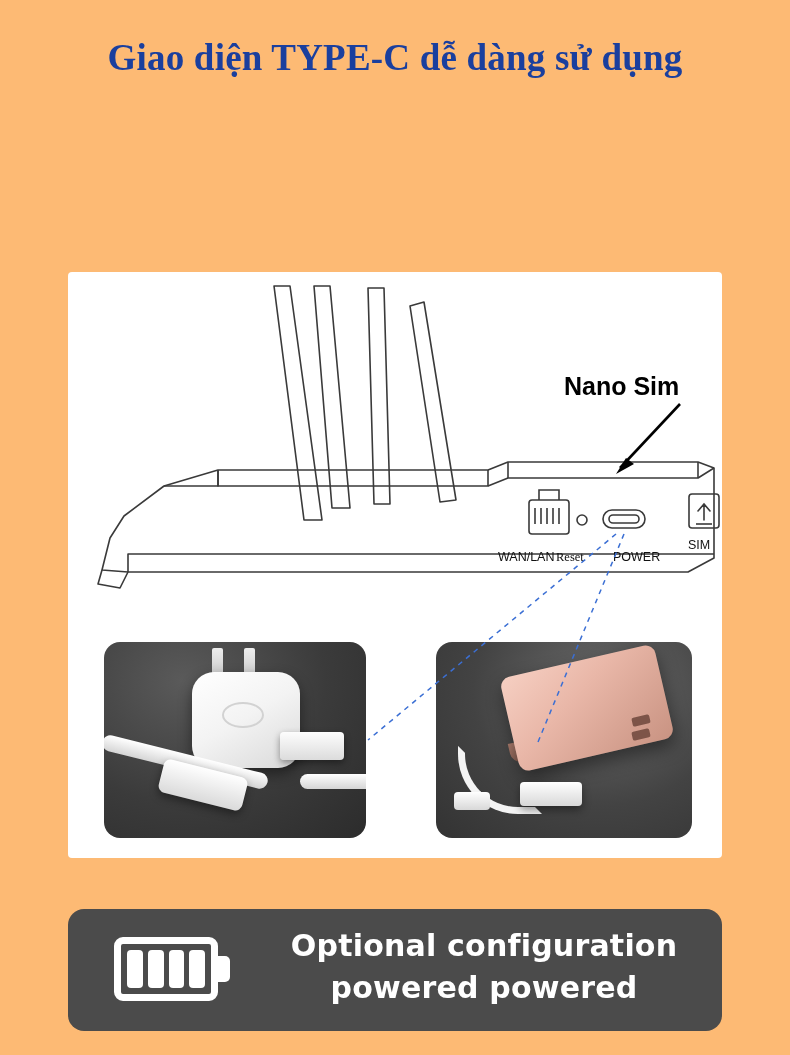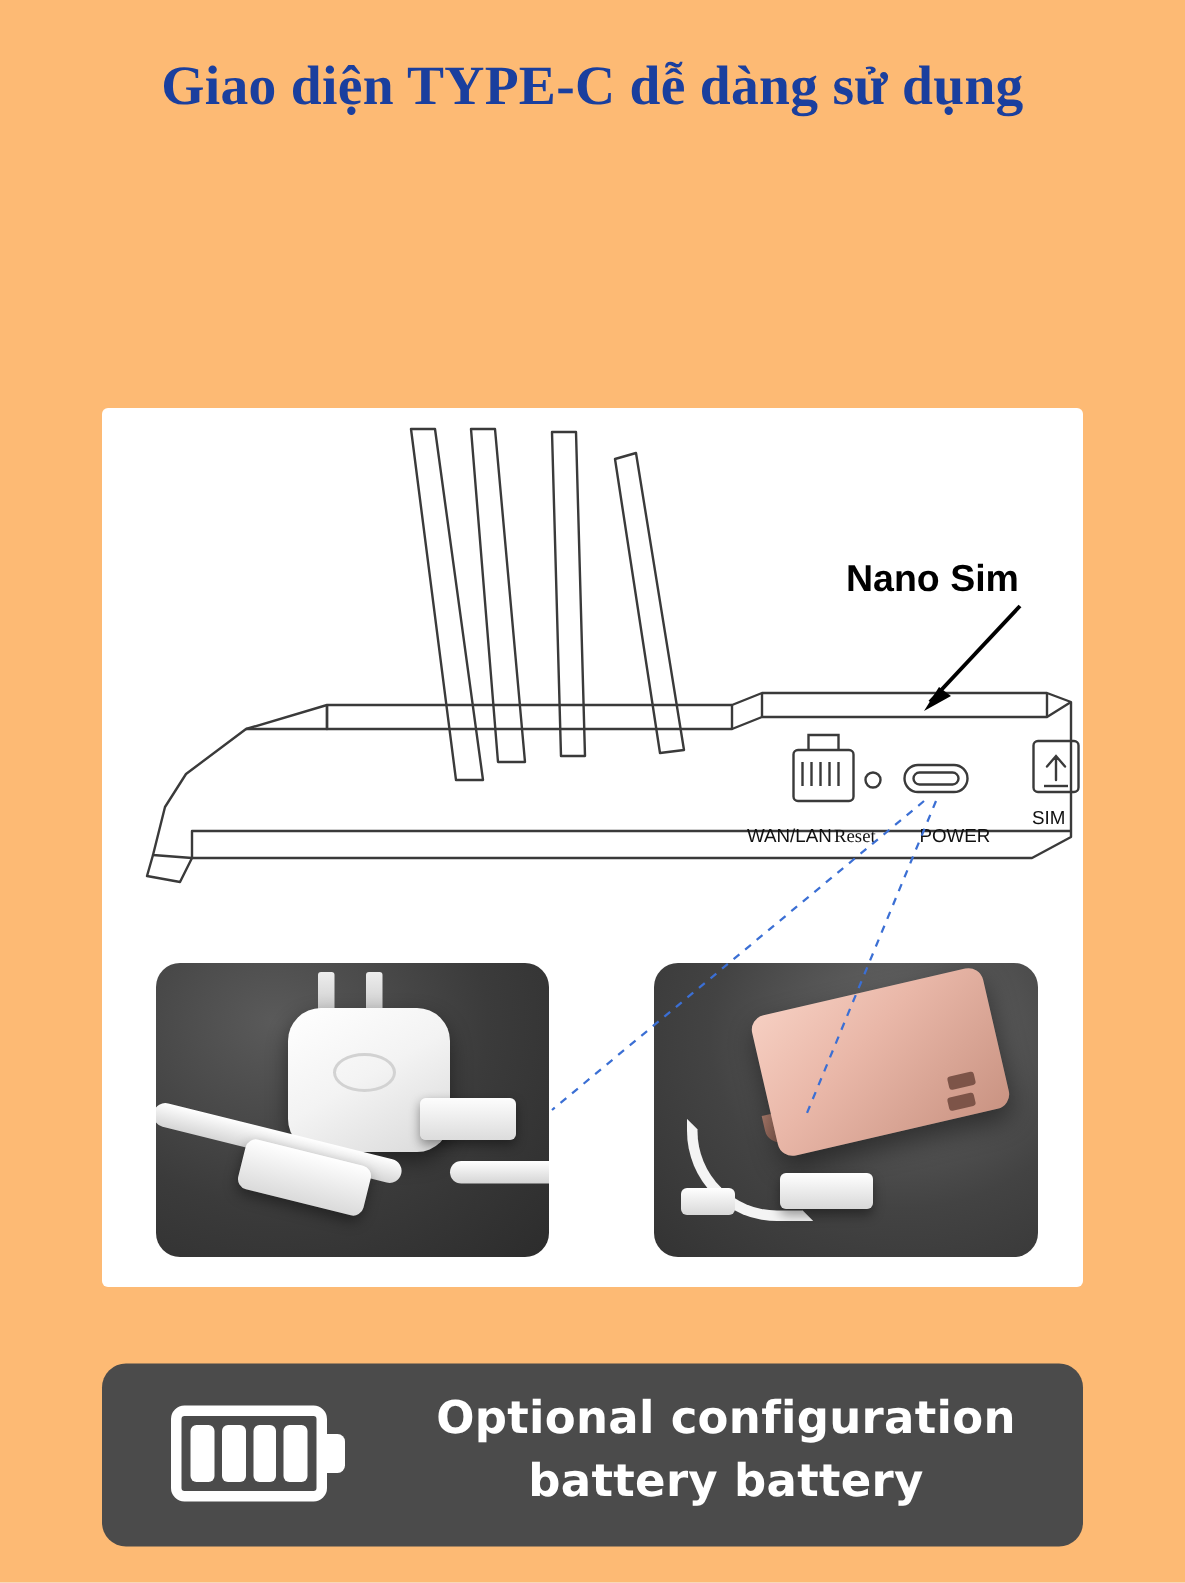--- a/index.html
+++ b/index.html
@@ -420,17 +420,17 @@
       <div class="batt-tip"></div>
       <div class="batt-cells">
         <div class="batt-cell"></div>
         <div class="batt-cell"></div>
         <div class="batt-cell"></div>
         <div class="batt-cell"></div>
       </div>
     </div>
     <div class="banner-text">
       <div>Optional configuration</div>
-      <div>battery battery</div>
+      <div>powered powered</div>
     </div>
   </div>
 
 </div>
 
 </body></html>

